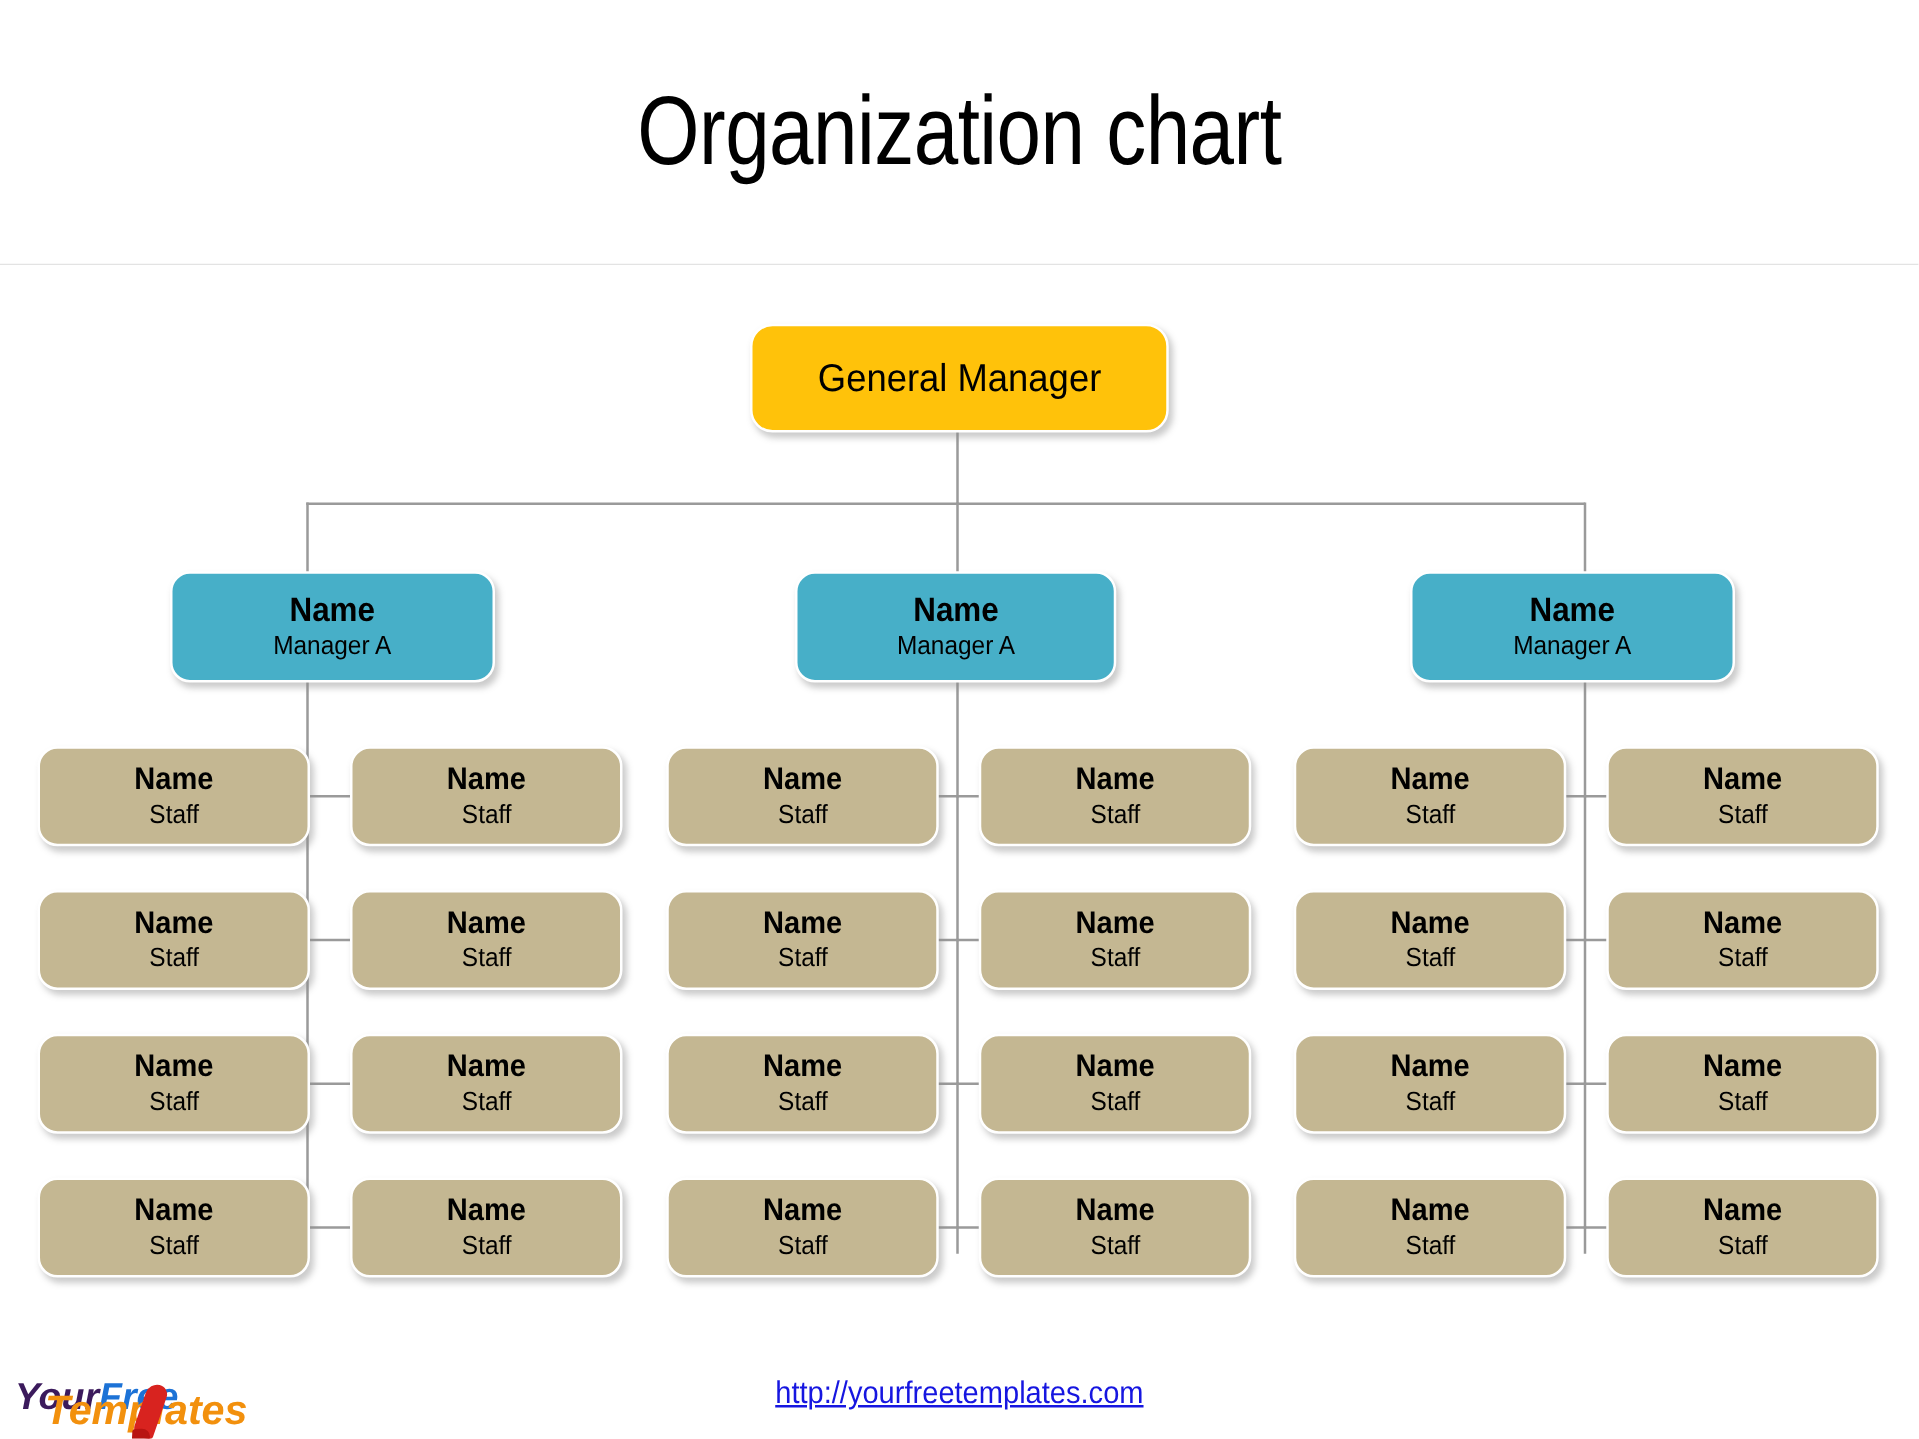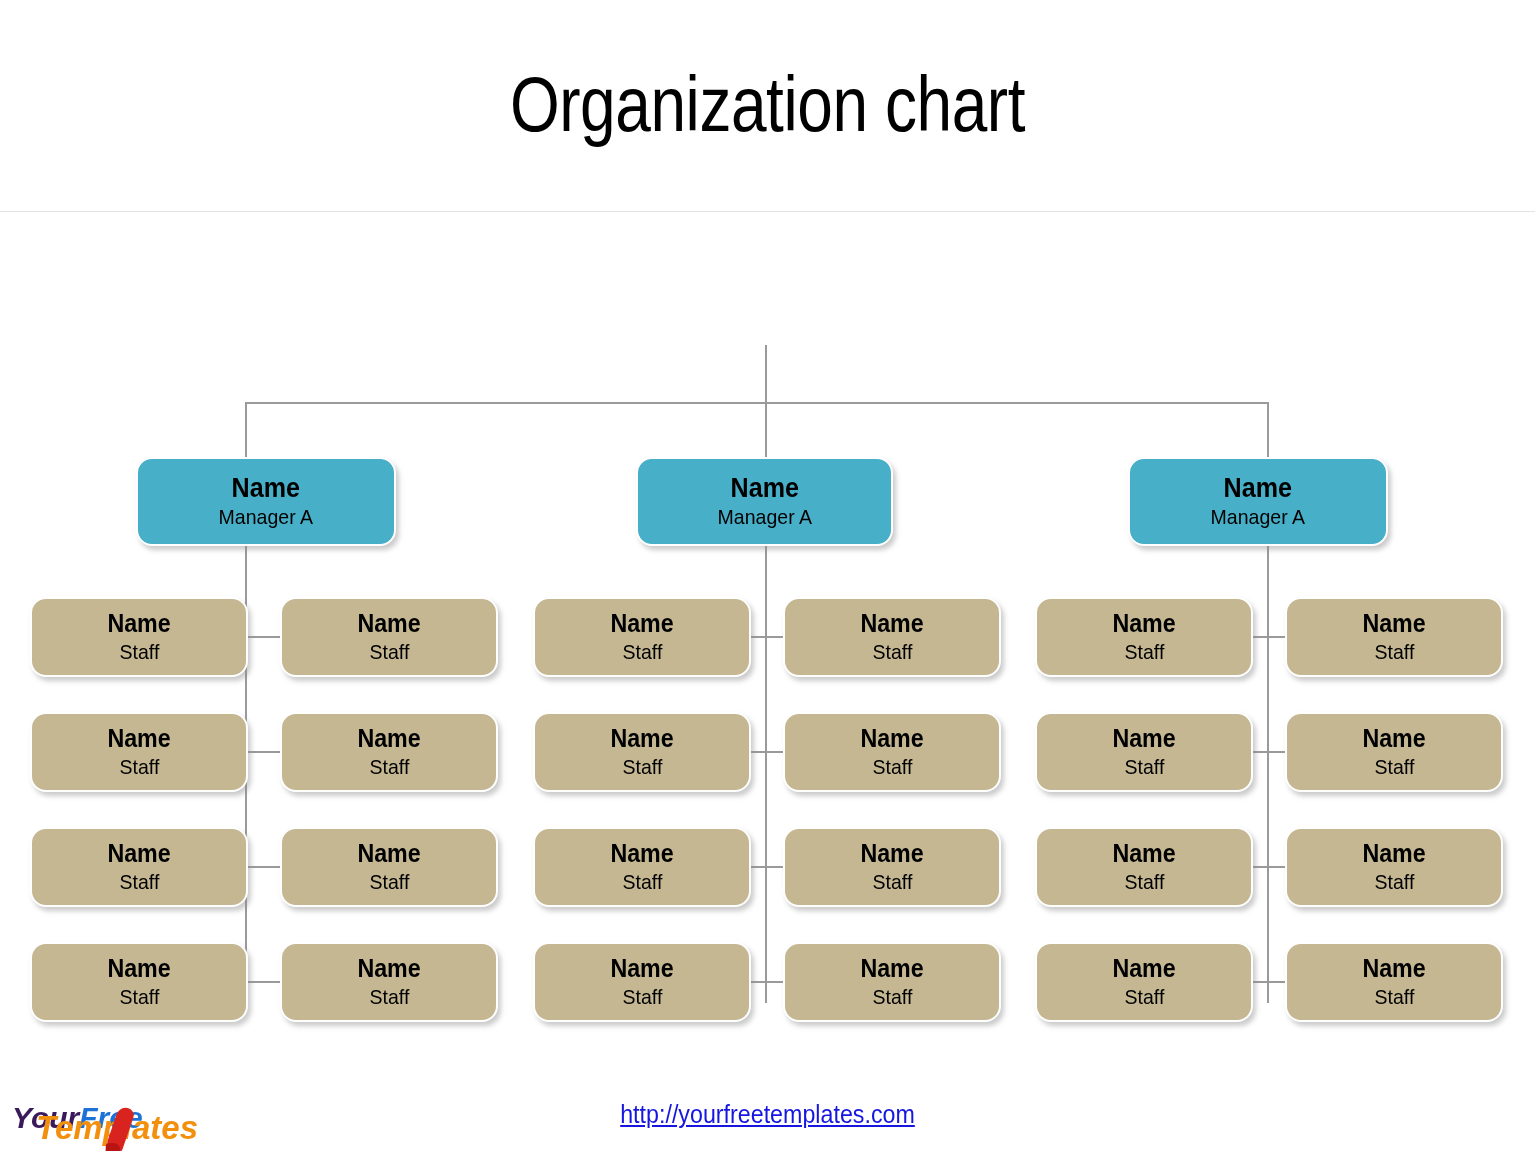--- a/index.html
+++ b/index.html
@@ -221,20 +221,23 @@
 
   <div class="line-h" style="left:1267px; top:636px; width:36px;"></div>
   <div class="line-h" style="left:1234px; top:636px; width:35px;"></div>
   <div class="line-h" style="left:1267px; top:751px; width:36px;"></div>
   <div class="line-h" style="left:1234px; top:751px; width:35px;"></div>
   <div class="line-h" style="left:1267px; top:866px; width:36px;"></div>
   <div class="line-h" style="left:1234px; top:866px; width:35px;"></div>
   <div class="line-h" style="left:1267px; top:981px; width:36px;"></div>
   <div class="line-h" style="left:1234px; top:981px; width:35px;"></div>
 
+  <div class="node node-gm" style="left:600px; top:259px; width:335px; height:87px;">
+    <div class="node-title">General Manager</div>
+  </div>
 
   <div class="node node-mgr" style="left:136px; top:457px; width:260px; height:89px;">
     <div class="node-title">Name</div>
     <div class="node-sub">Manager A</div>
   </div>
   <div class="node node-mgr" style="left:636px; top:457px; width:257px; height:89px;">
     <div class="node-title">Name</div>
     <div class="node-sub">Manager A</div>
   </div>
   <div class="node node-mgr" style="left:1128px; top:457px; width:260px; height:89px;">

